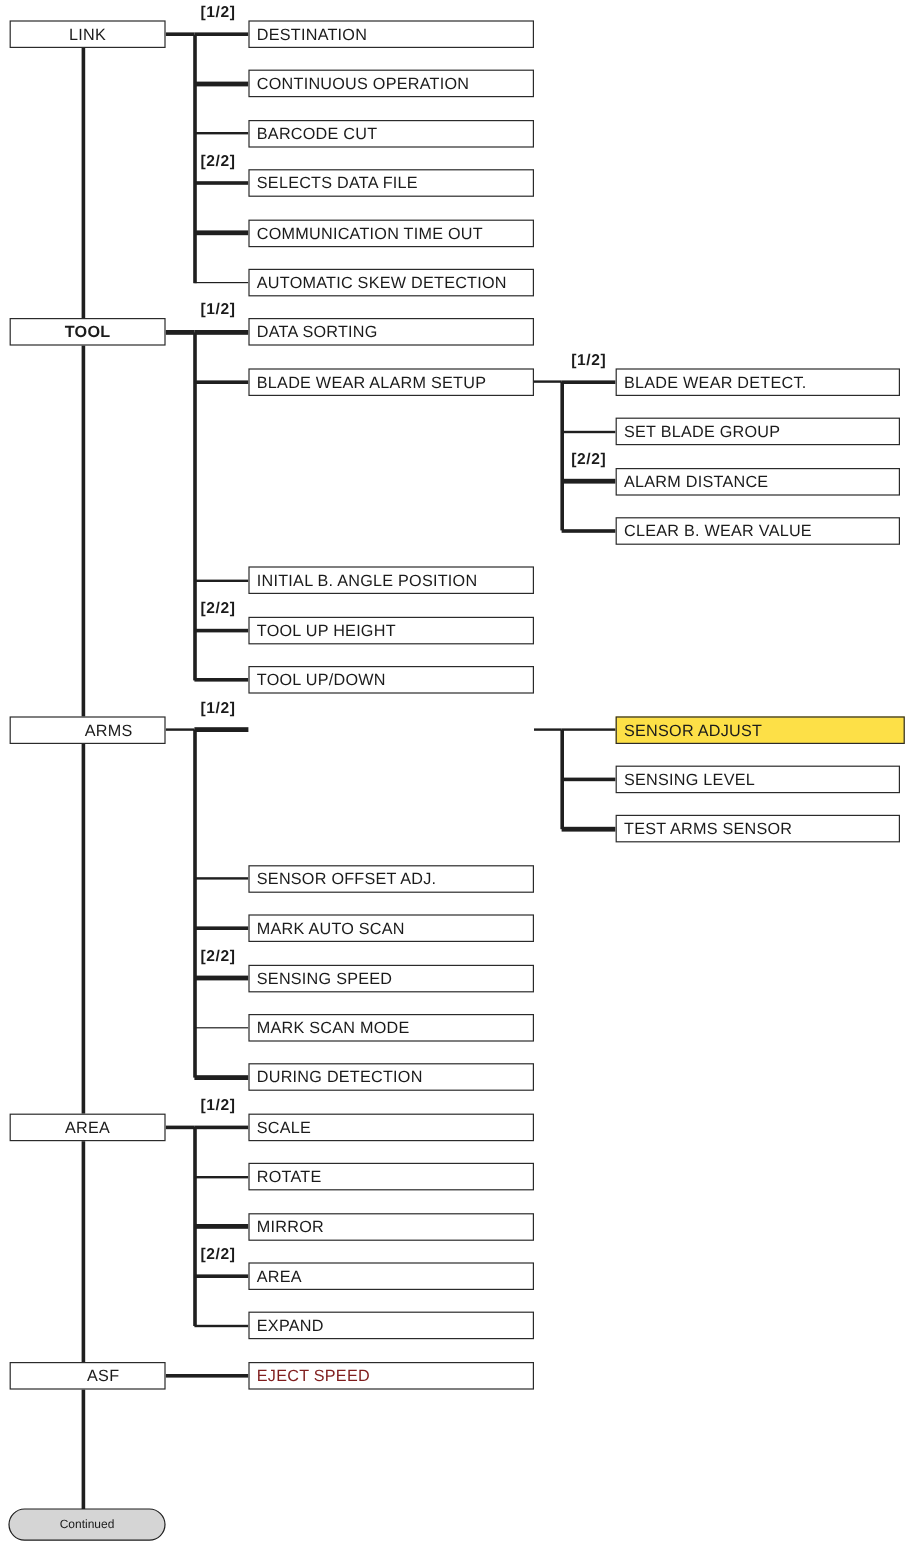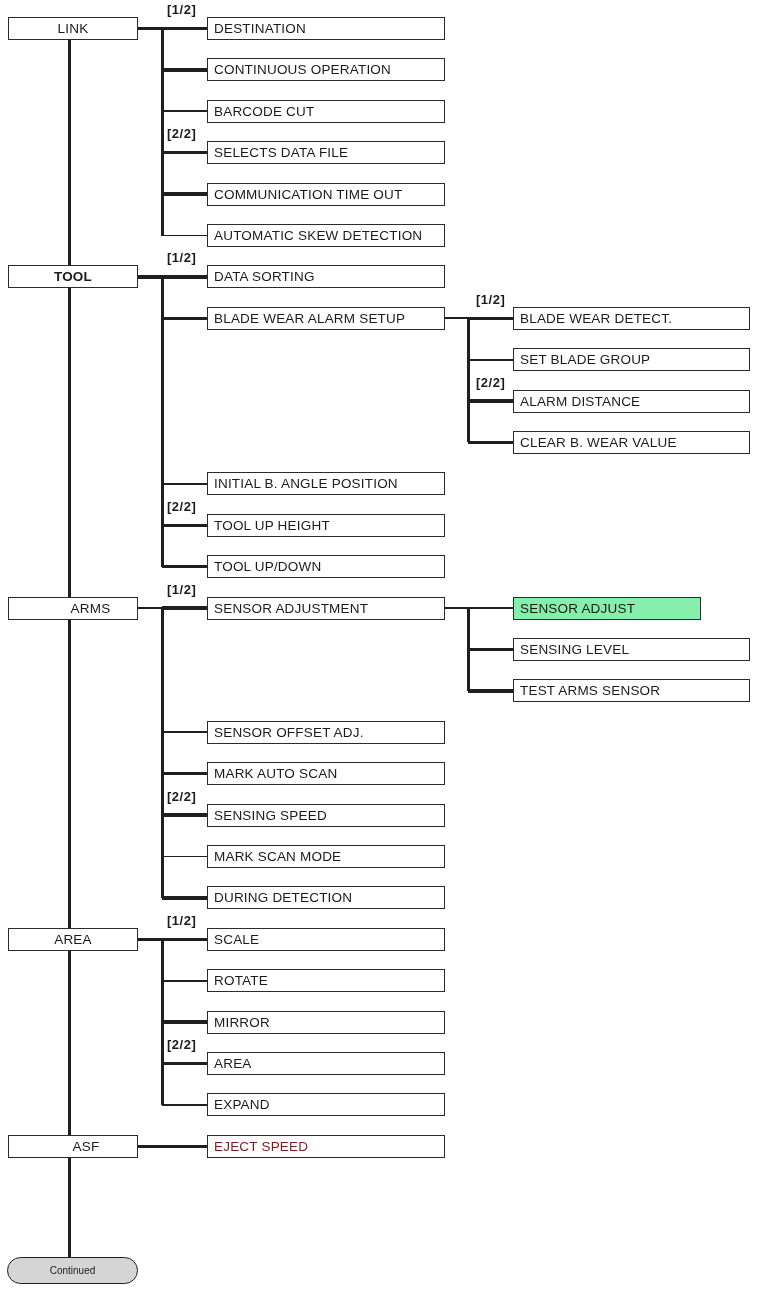--- a/index.html
+++ b/index.html
@@ -88,23 +88,22 @@
     <div class="plabel" style="left: 476px; top: 292.8px; color: rgb(27, 27, 27);">[1/2]</div>
     <div class="mbox item" style="left: 513px; top: 348.2px; width: 237px; background: rgb(255, 255, 255); border: 1.5px solid rgb(43, 43, 43); color: rgb(27, 27, 27);">SET BLADE GROUP</div>
     <div class="mbox item" style="left: 513px; top: 389.6px; width: 237px; background: rgb(255, 255, 255); border: 1.5px solid rgb(43, 43, 43); color: rgb(27, 27, 27);">ALARM DISTANCE</div>
     <div class="plabel" style="left: 476px; top: 375.6px; color: rgb(27, 27, 27);">[2/2]</div>
     <div class="mbox item" style="left: 513px; top: 431px; width: 237px; background: rgb(255, 255, 255); border: 1.5px solid rgb(43, 43, 43); color: rgb(27, 27, 27);">CLEAR B. WEAR VALUE</div>
     <div class="mbox item" style="left: 207px; top: 472.4px; width: 238px; background: rgb(255, 255, 255); border: 1.5px solid rgb(43, 43, 43); color: rgb(27, 27, 27);">INITIAL B. ANGLE POSITION</div>
     <div class="mbox item" style="left: 207px; top: 513.8px; width: 238px; background: rgb(255, 255, 255); border: 1.5px solid rgb(43, 43, 43); color: rgb(27, 27, 27);">TOOL UP HEIGHT</div>
     <div class="plabel" style="left: 167px; top: 499.8px; color: rgb(27, 27, 27);">[2/2]</div>
     <div class="mbox item" style="left: 207px; top: 555.2px; width: 238px; background: rgb(255, 255, 255); border: 1.5px solid rgb(43, 43, 43); color: rgb(27, 27, 27);">TOOL UP/DOWN</div>
     <div class="mbox root" style="left: 8px; top: 596.6px; width: 130px; background: rgb(255, 255, 255); border: 1.5px solid rgb(43, 43, 43); color: rgb(27, 27, 27); padding-left: 35px;">ARMS</div>
-    <div class="mbox item" style="left: 207px; top: 596.6px; width: 238px; background: rgb(255, 255, 255); border: 1.5px solid rgb(43, 43, 43); color: rgb(27, 27, 27);">SENSOR ADJUSTMENT</div>
     <div class="plabel" style="left: 167px; top: 582.6px; color: rgb(27, 27, 27);">[1/2]</div>
-    <div class="mbox item" style="left: 513px; top: 596.6px; width: 188px; background: #86efac; border: 1.5px solid rgb(43, 43, 43); color: rgb(27, 27, 27);">SENSOR ADJUST</div>
+    <div class="mbox item" style="left: 513px; top: 596.6px; width: 241px; background: #fde047; border: 1.5px solid rgb(43, 43, 43); color: rgb(27, 27, 27);">SENSOR ADJUST</div>
     <div class="mbox item" style="left: 513px; top: 638px; width: 237px; background: rgb(255, 255, 255); border: 1.5px solid rgb(43, 43, 43); color: rgb(27, 27, 27);">SENSING LEVEL</div>
     <div class="mbox item" style="left: 513px; top: 679.4px; width: 237px; background: rgb(255, 255, 255); border: 1.5px solid rgb(43, 43, 43); color: rgb(27, 27, 27);">TEST ARMS SENSOR</div>
     <div class="mbox item" style="left: 207px; top: 720.8px; width: 238px; background: rgb(255, 255, 255); border: 1.5px solid rgb(43, 43, 43); color: rgb(27, 27, 27);">SENSOR OFFSET ADJ.</div>
     <div class="mbox item" style="left: 207px; top: 762.2px; width: 238px; background: rgb(255, 255, 255); border: 1.5px solid rgb(43, 43, 43); color: rgb(27, 27, 27);">MARK AUTO SCAN</div>
     <div class="mbox item" style="left: 207px; top: 803.6px; width: 238px; background: rgb(255, 255, 255); border: 1.5px solid rgb(43, 43, 43); color: rgb(27, 27, 27);">SENSING SPEED</div>
     <div class="plabel" style="left: 167px; top: 789.6px; color: rgb(27, 27, 27);">[2/2]</div>
     <div class="mbox item" style="left: 207px; top: 845px; width: 238px; background: rgb(255, 255, 255); border: 1.5px solid rgb(43, 43, 43); color: rgb(27, 27, 27);">MARK SCAN MODE</div>
     <div class="mbox item" style="left: 207px; top: 886.4px; width: 238px; background: rgb(255, 255, 255); border: 1.5px solid rgb(43, 43, 43); color: rgb(27, 27, 27);">DURING DETECTION</div>
     <div class="mbox root" style="left: 8px; top: 927.8px; width: 130px; background: rgb(255, 255, 255); border: 1.5px solid rgb(43, 43, 43); color: rgb(27, 27, 27);">AREA</div>
     <div class="mbox item" style="left: 207px; top: 927.8px; width: 238px; background: rgb(255, 255, 255); border: 1.5px solid rgb(43, 43, 43); color: rgb(27, 27, 27);">SCALE</div>

